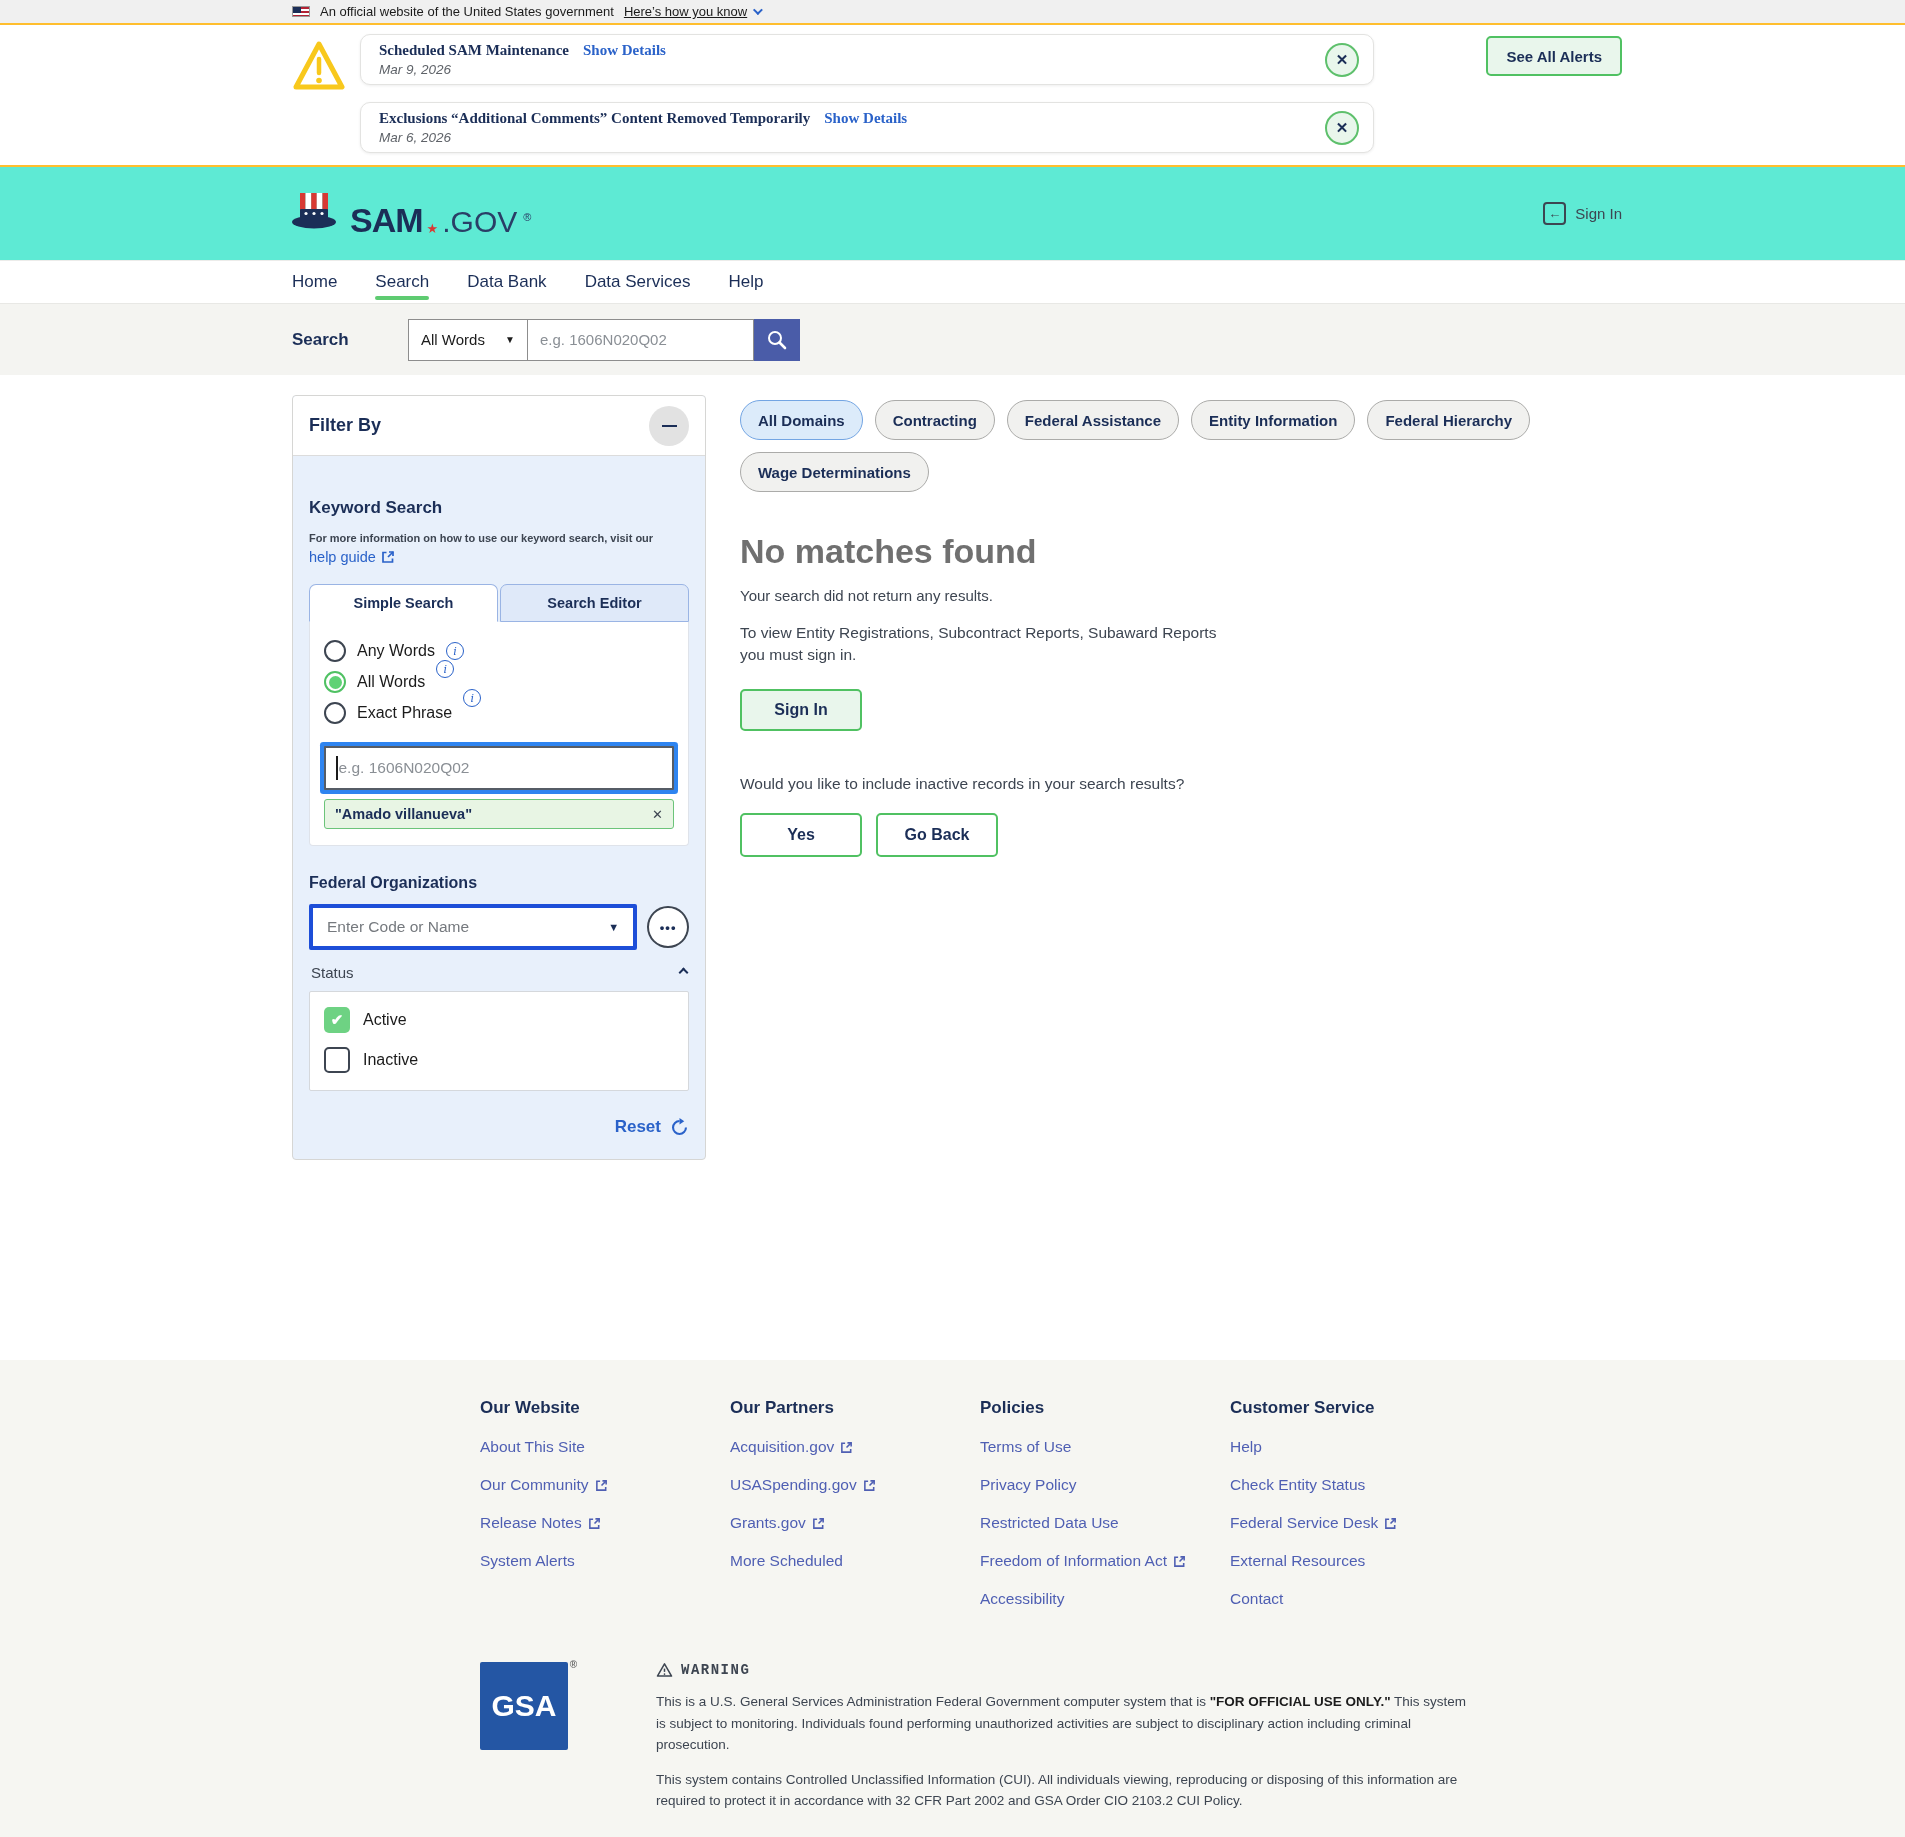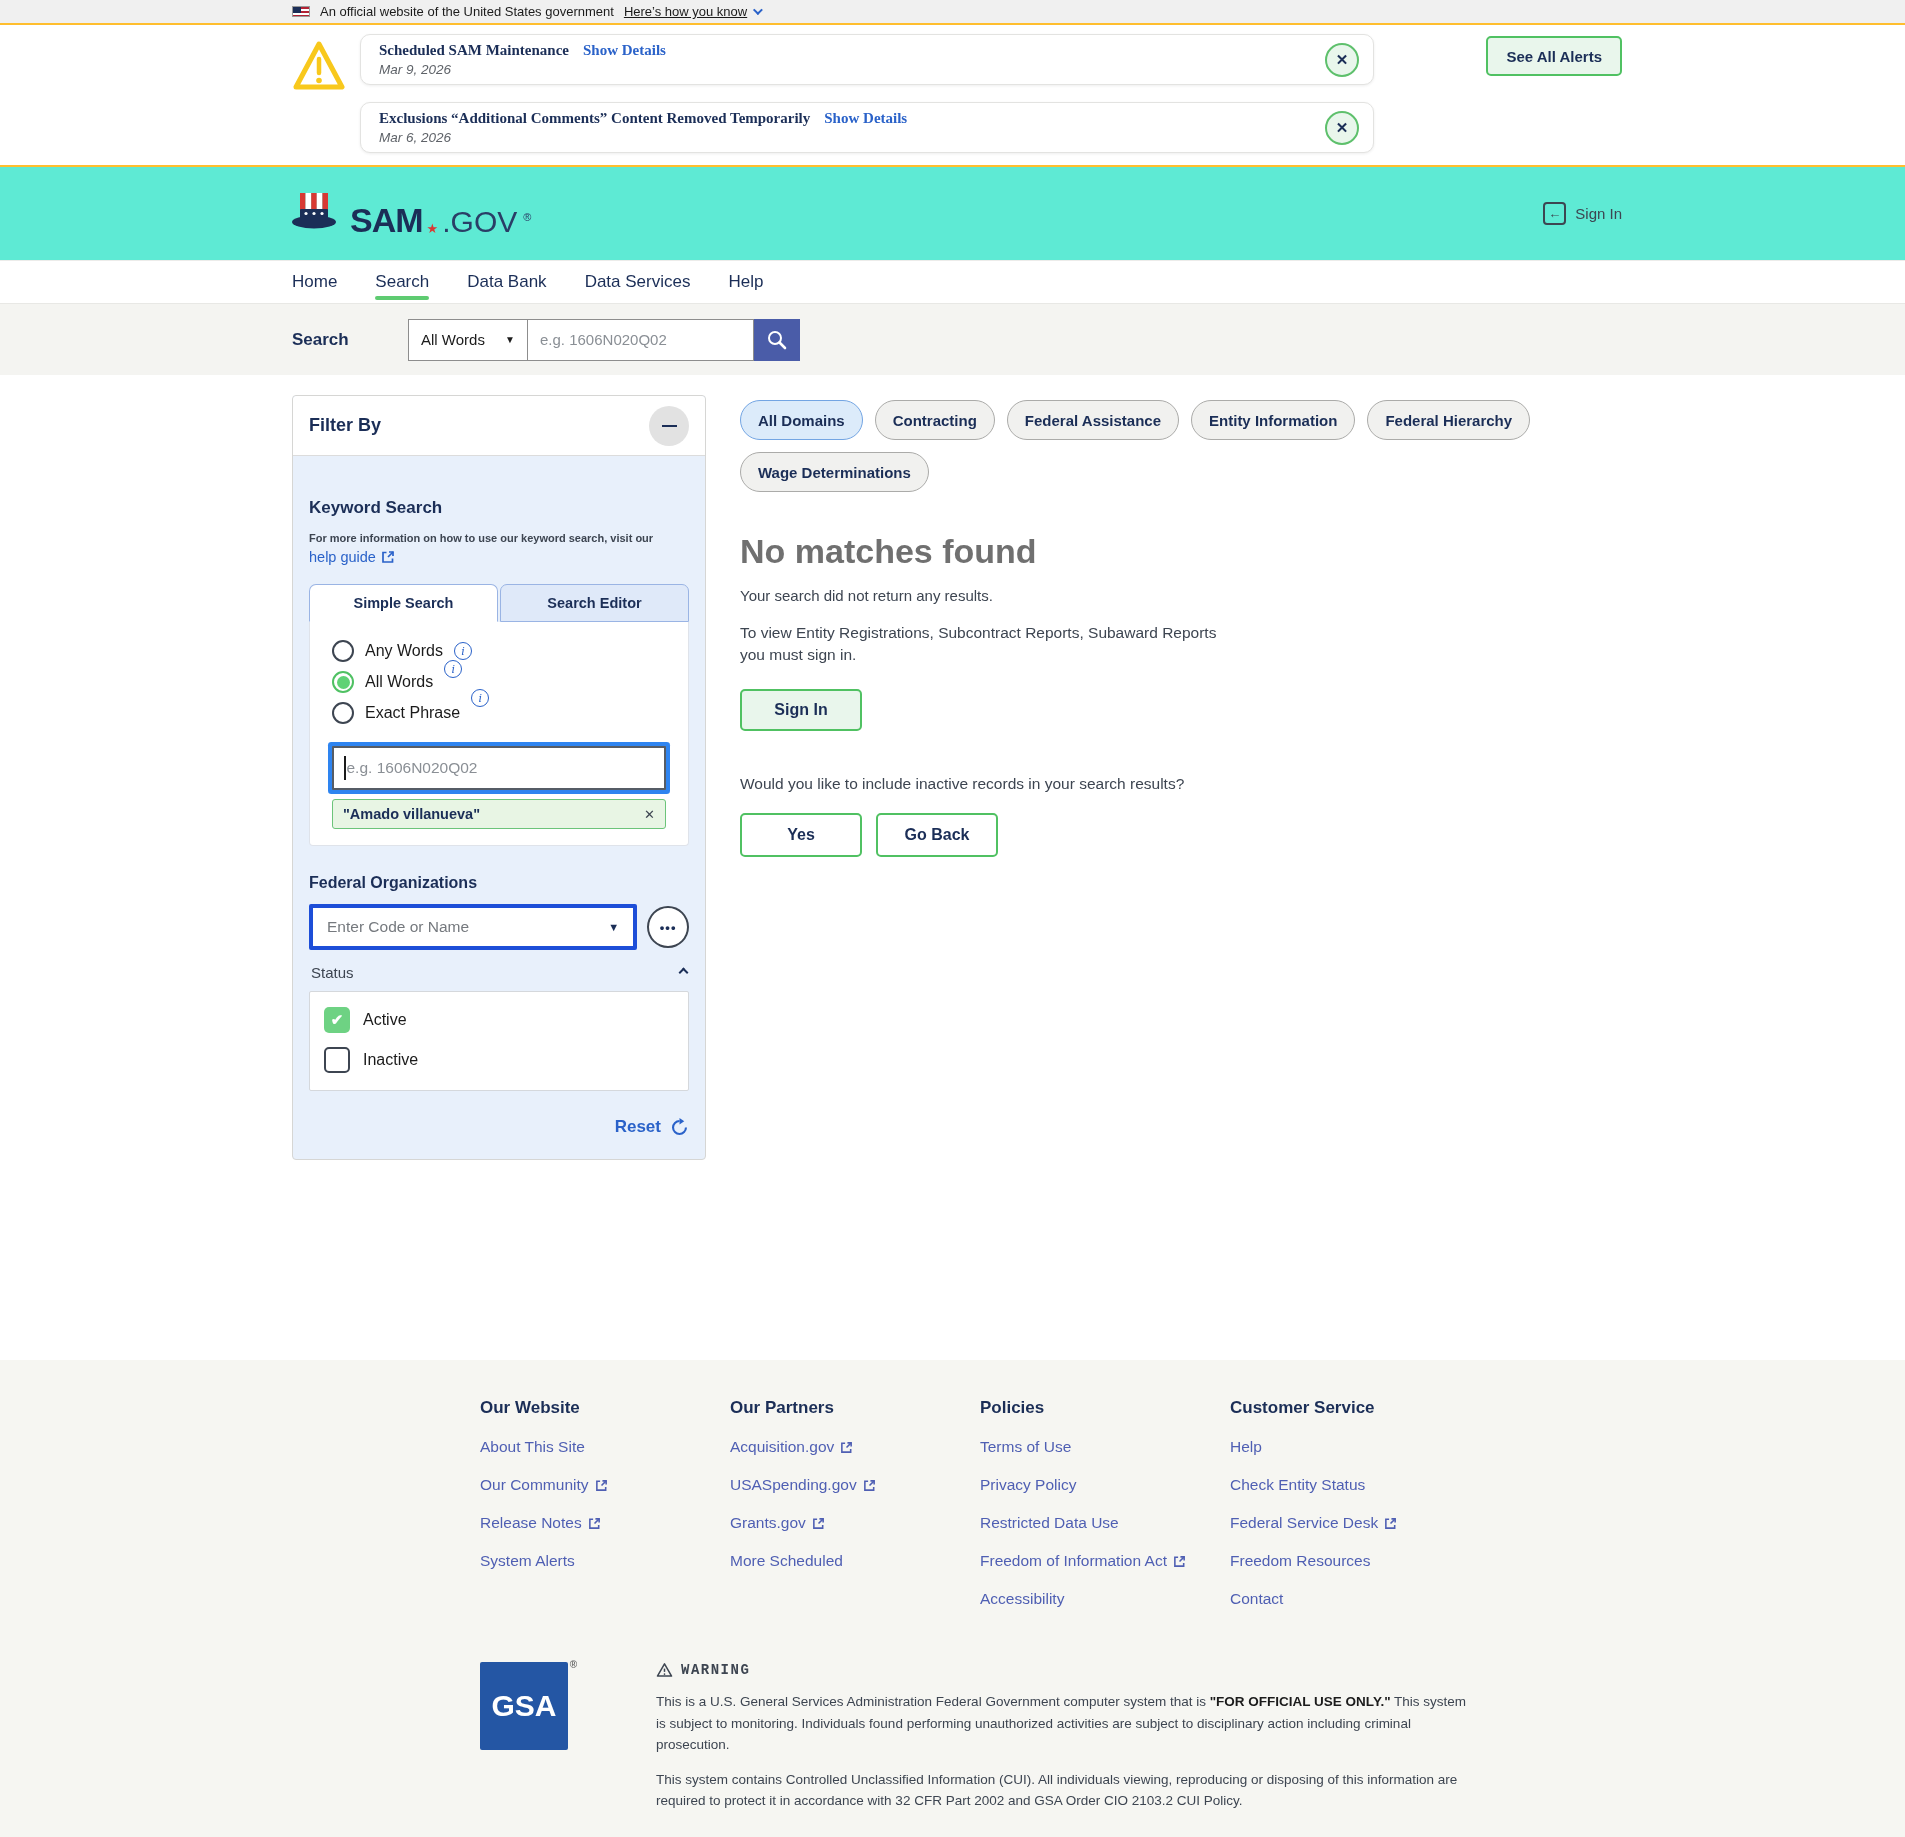--- a/index.html
+++ b/index.html
@@ -68,21 +68,21 @@
   .collapse-btn { width:40px; height:40px; border-radius:50%; background:#e2e2e2; border:none; display:flex; align-items:center; justify-content:center; cursor:pointer; }
   .collapse-btn span { display:block; width:15px; height:2px; background:#1b2e57; }
   .filter-body { padding: 42px 16px 22px; }
   .kw-heading { font-size:17px; font-weight:bold; color:#1b2e57; margin-bottom:12px; }
   .kw-info { font-size:11px; color:#3d4551; line-height:1.55;font-weight:bold; }
   .help-link { color:#2a62c9; text-decoration:none; display:inline-flex; align-items:center; gap:5px; cursor:pointer; margin-top:2px; font-size:14.5px; }
   .ext-ico { flex:0 0 auto; }
   .kw-tabs { display:flex; gap:2px; margin-top:18px; }
   .kw-tab { flex:1; height:38px; border:1px solid #9ab4e4; border-radius:7px 7px 0 0; font-size:14.5px; font-weight:bold; color:#1b2e57; display:flex; align-items:center; justify-content:center; cursor:pointer; background:#dfe9f9; font-family:inherit; }
   .kw-tab.active { background:#fff; border-bottom-color:#fff; }
-  .kw-card { background:#fff; border:1px solid #dfe3ea; border-top:none; border-radius:0 0 4px 4px; padding:18px 22px 16px; }
+  .kw-card { background:#fff; border:1px solid #dfe3ea; border-top:none; border-radius:0 0 4px 4px; padding:18px 14px 16px; }
   .radio-row { display:flex; align-items:center; gap:11px; margin-bottom:9px; position:relative; }
   .radio { width:22px; height:22px; border-radius:50%; border:2px solid #3d4551; background:#fff; flex:0 0 auto; cursor:pointer; }
   .radio.checked { border-color:#4fc163; display:flex; align-items:center; justify-content:center; }
   .radio.checked::after { content:""; width:13px; height:13px; border-radius:50%; background:#5fd275; }
   .radio-label { font-size:16px; color:#1b1b1b; }
   .info-ico { width:18px; height:18px; border:1.5px solid #2a62c9; border-radius:50%; color:#2a62c9; font-family:"DejaVu Serif", serif; font-style:italic; font-size:11px; display:inline-flex; align-items:center; justify-content:center; cursor:pointer; background:#fff; flex:0 0 auto; }
   .raise1 { transform: translateY(-13px); }
   .raise2 { transform: translateY(-15px); }
   .kw-input { margin-top:22px; height:44px; border:2px solid #565c65; box-shadow:0 0 0 4px #2e84f0; border-radius:1px; display:flex; align-items:center; padding:0 10px; background:#fff; cursor:text; }
   .caret-line { width:1.5px; height:24px; background:#1b1b1b; margin-right:1px; }
@@ -440,21 +440,21 @@
             </a>
           <a class="flink">
               <span>Federal Service Desk</span>
               <svg class="ext-ico" width="13" height="13" viewBox="0 0 14 14">
                 <path d="M5.5 2.5 H2 V12 H11.5 V8.5" fill="none" stroke="#4f5fb3" stroke-width="1.7"></path>
                 <path d="M8 2 h4 v4" fill="none" stroke="#4f5fb3" stroke-width="1.7"></path>
                 <line x1="12" y1="2" x2="7" y2="7" stroke="#4f5fb3" stroke-width="1.7"></line>
               </svg>
             </a>
           <a class="flink">
-              <span>Freedom Resources</span>
+              <span>External Resources</span>
             </a>
           <a class="flink">
               <span>Contact</span>
             </a>
         </div>
       </div>
 
       <div class="gsa-row">
         <div class="gsa-logo">
           <span>GSA</span>

